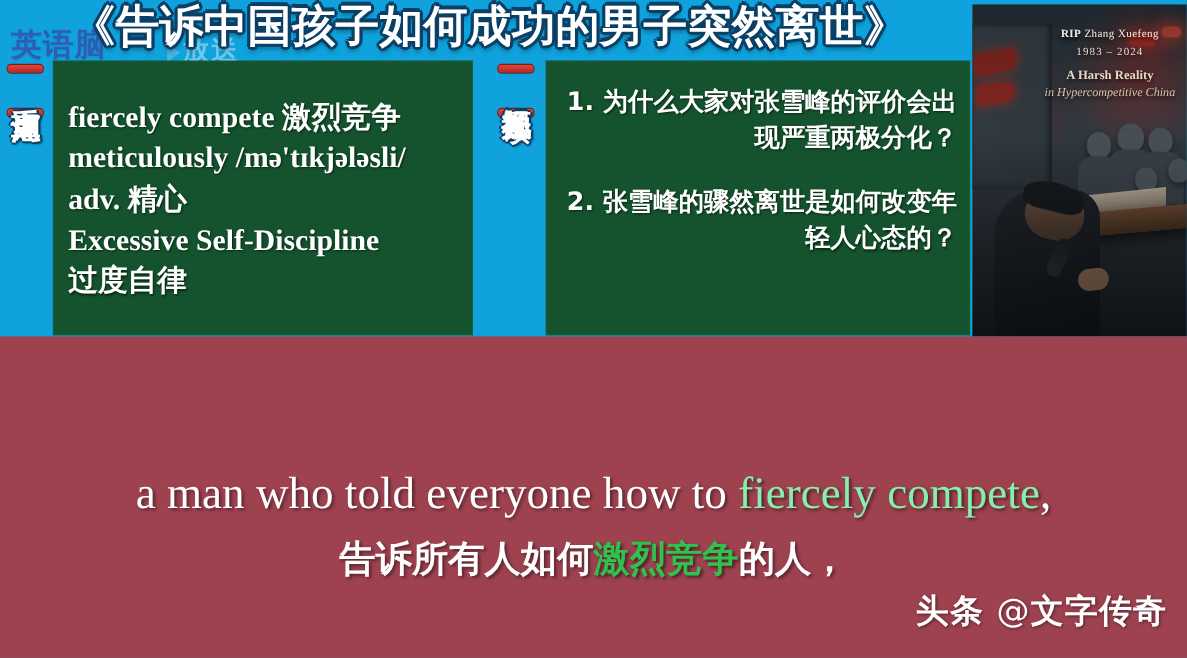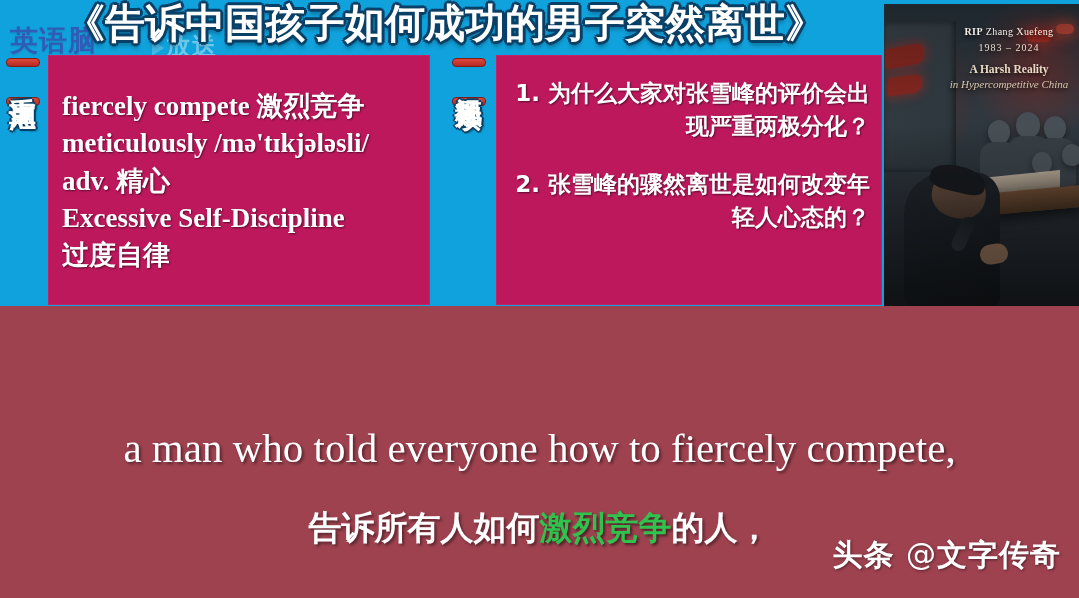--- a/index.html
+++ b/index.html
@@ -69,21 +69,21 @@
     text-shadow:
       2px 0 0 #0a3f66, -2px 0 0 #0a3f66, 0 2px 0 #0a3f66, 0 -2px 0 #0a3f66,
       2px 2px 2px rgba(0,0,0,.35);
   }
   #label-vocab{ left:2px; top:58px; }
   #label-guide{ left:448px; top:58px; }
 
   
   .card{
     position:absolute;
-    background:#be185d;
+    background:#14532d;
     box-shadow:inset 0 0 0 1px rgba(255,255,255,.06);
   }
   #vocab-card{ left:48px; top:55px; width:382px; height:250px; }
   #quiz-card{  left:496px; top:55px; width:386px; height:250px; }
 
   .vocab-line{
     font-family:"Liberation Serif", serif;
     font-size:27px; color:#ffffff; font-weight:bold;
     line-height:1.38; white-space:nowrap;
     text-shadow:1px 1px 2px rgba(0,0,0,.55);
@@ -188,27 +188,26 @@
   #subtitle-area{
     position:absolute; left:0; top:306px; width:1079px; height:292px;
     background:#9F4250;
   }
   #subtitle-en{
     position:absolute; left:0; top:118px; width:1079px; text-align:center;
     font-family:"Liberation Serif", serif;
     font-size:41px; color:#ffffff; white-space:nowrap;
     text-shadow:2px 2px 3px rgba(0,0,0,.45);
   }
-  #subtitle-en .hl{ color:#ffffff; text-shadow:2px 2px 3px rgba(0,0,0,.55); }
+  #subtitle-en .hl{ color:#86efac; text-shadow:2px 2px 3px rgba(0,0,0,.55); }
   #subtitle-zh{
     position:absolute; left:0; top:180px; width:1079px; text-align:center;
     font-family:"DejaVu Sans", sans-serif;
     font-size:33px; font-weight:bold; color:#ffffff; white-space:nowrap;
     text-shadow:2px 2px 3px rgba(0,0,0,.45);
-    margin-top:20px;
   }
   #subtitle-zh .hl{ color:#2FC34E; text-shadow:2px 2px 3px rgba(0,0,0,.55); }
 
   #brand-watermark{
     position:absolute; right:18px; bottom:22px;
     font-family:"DejaVu Sans", sans-serif;
     font-size:30px; font-weight:bold; color:#ffffff;
     letter-spacing:1px; white-space:nowrap;
     text-shadow:1px 1px 3px rgba(0,0,0,.5);
   }

